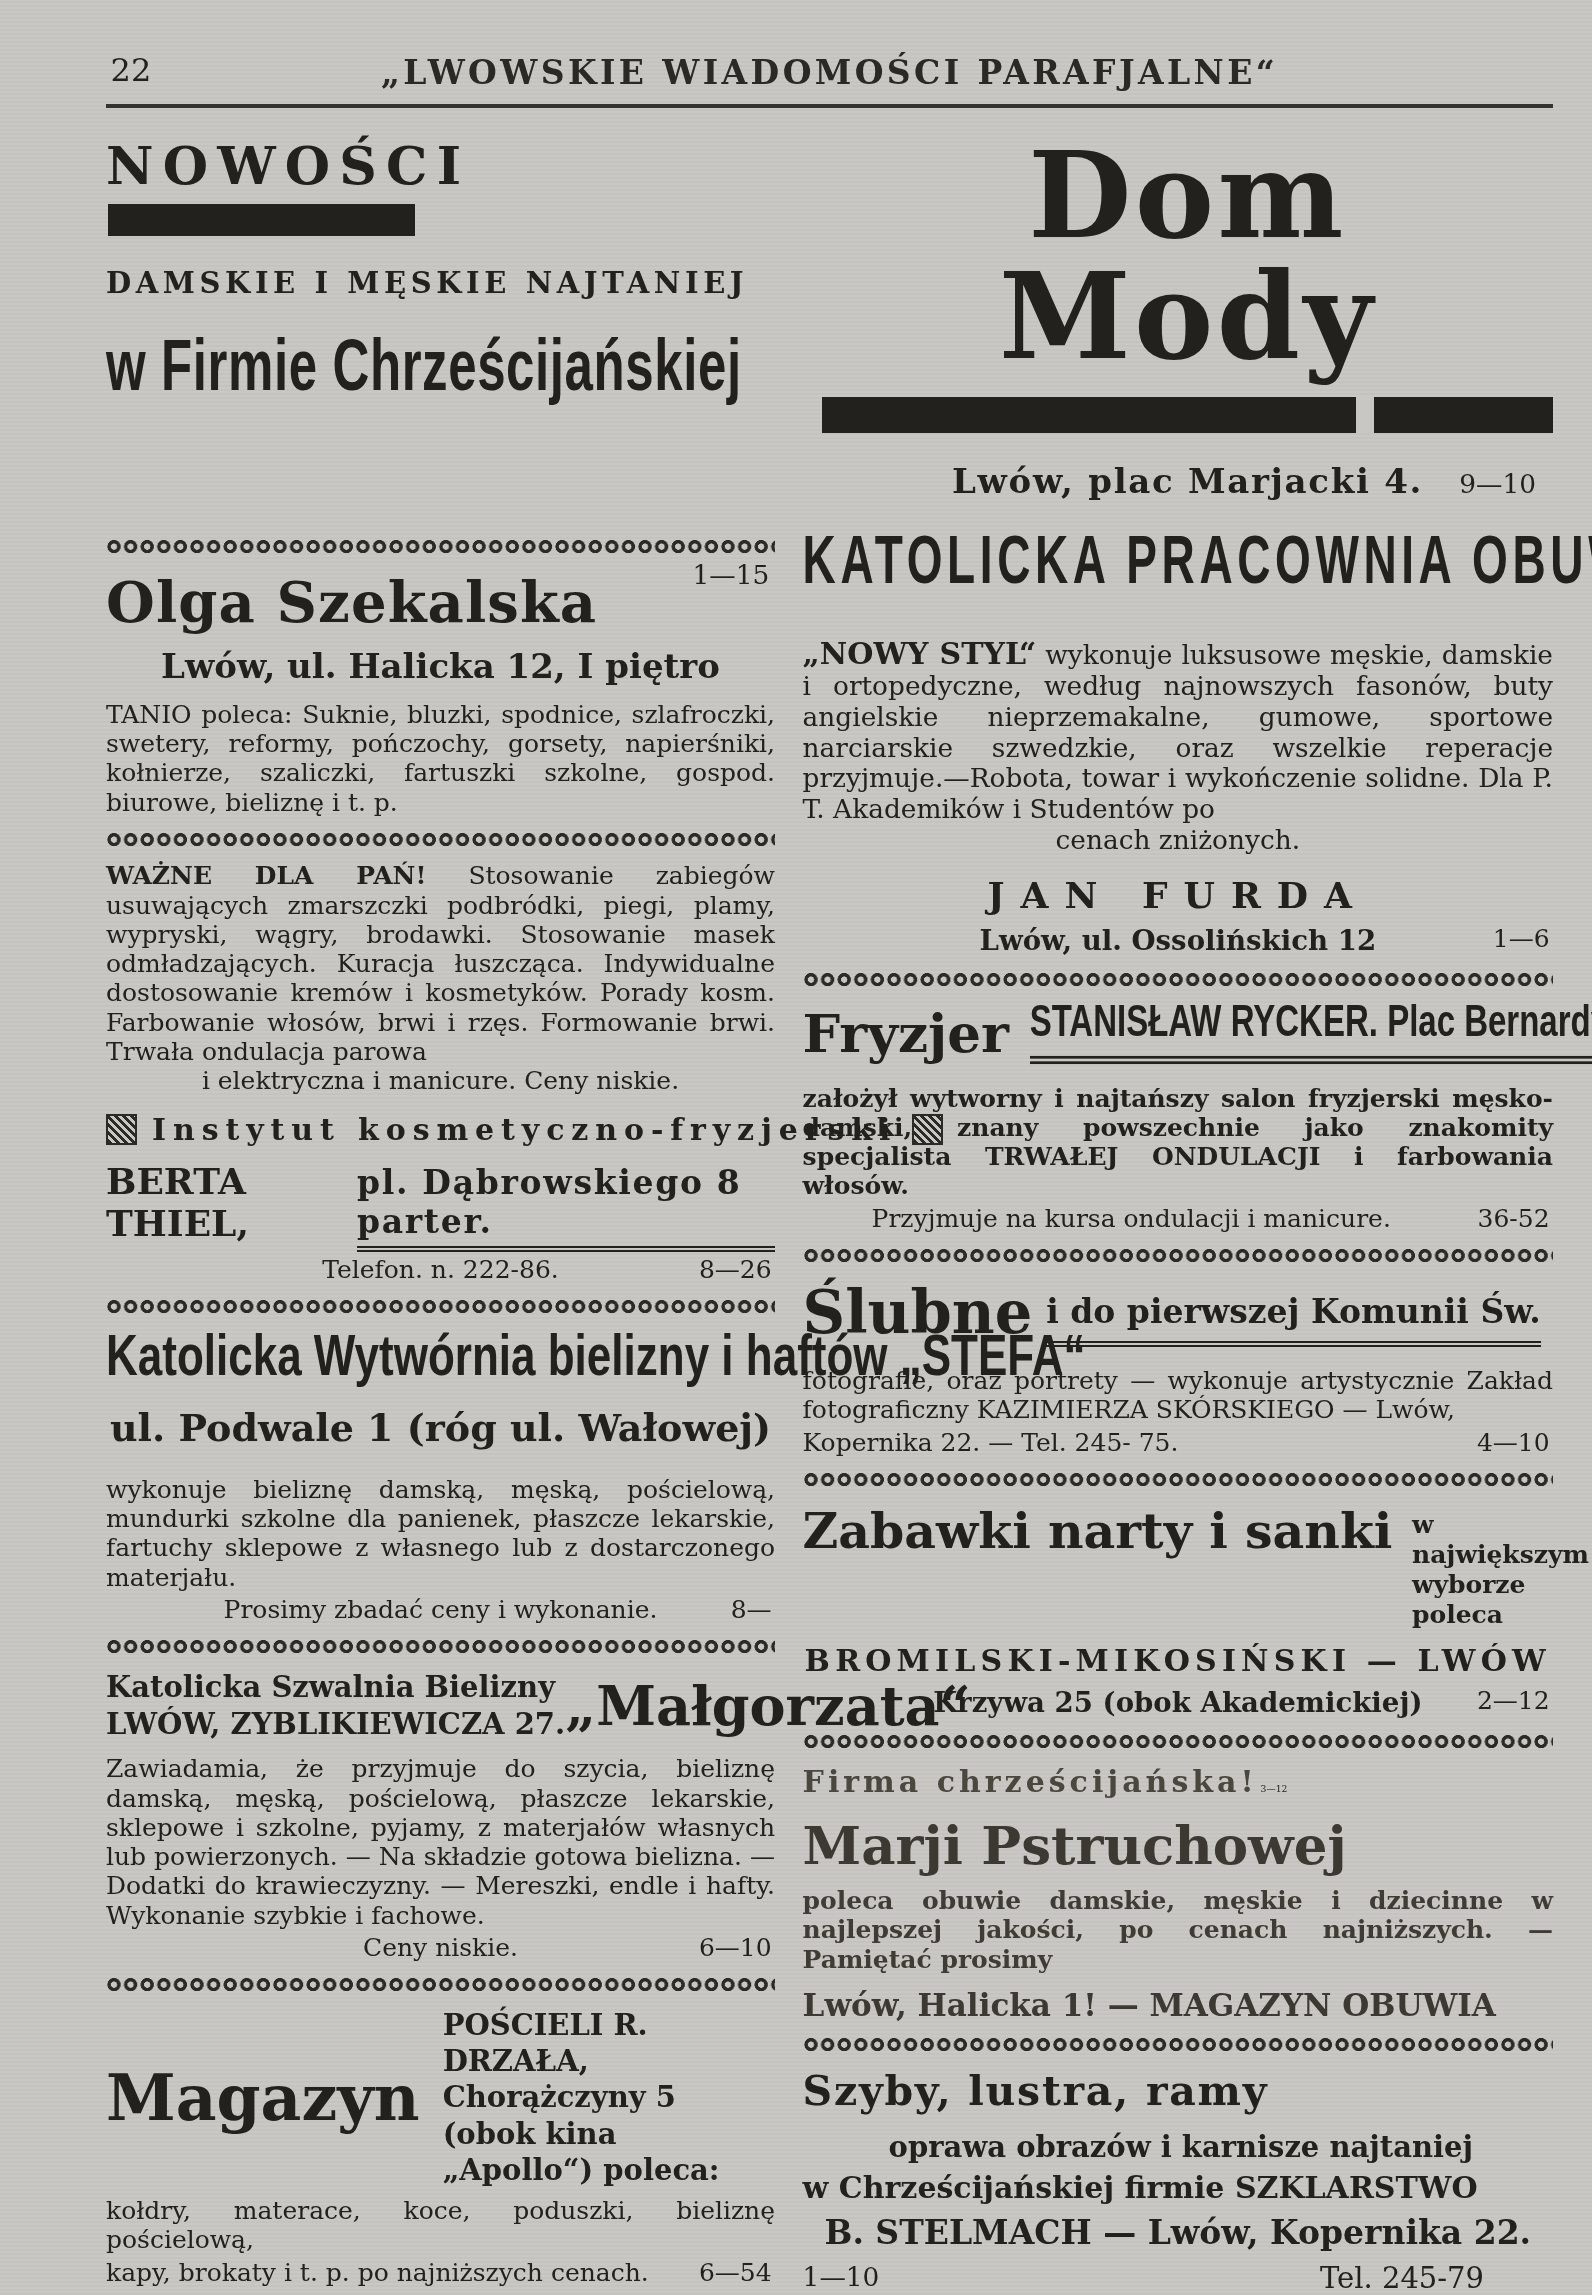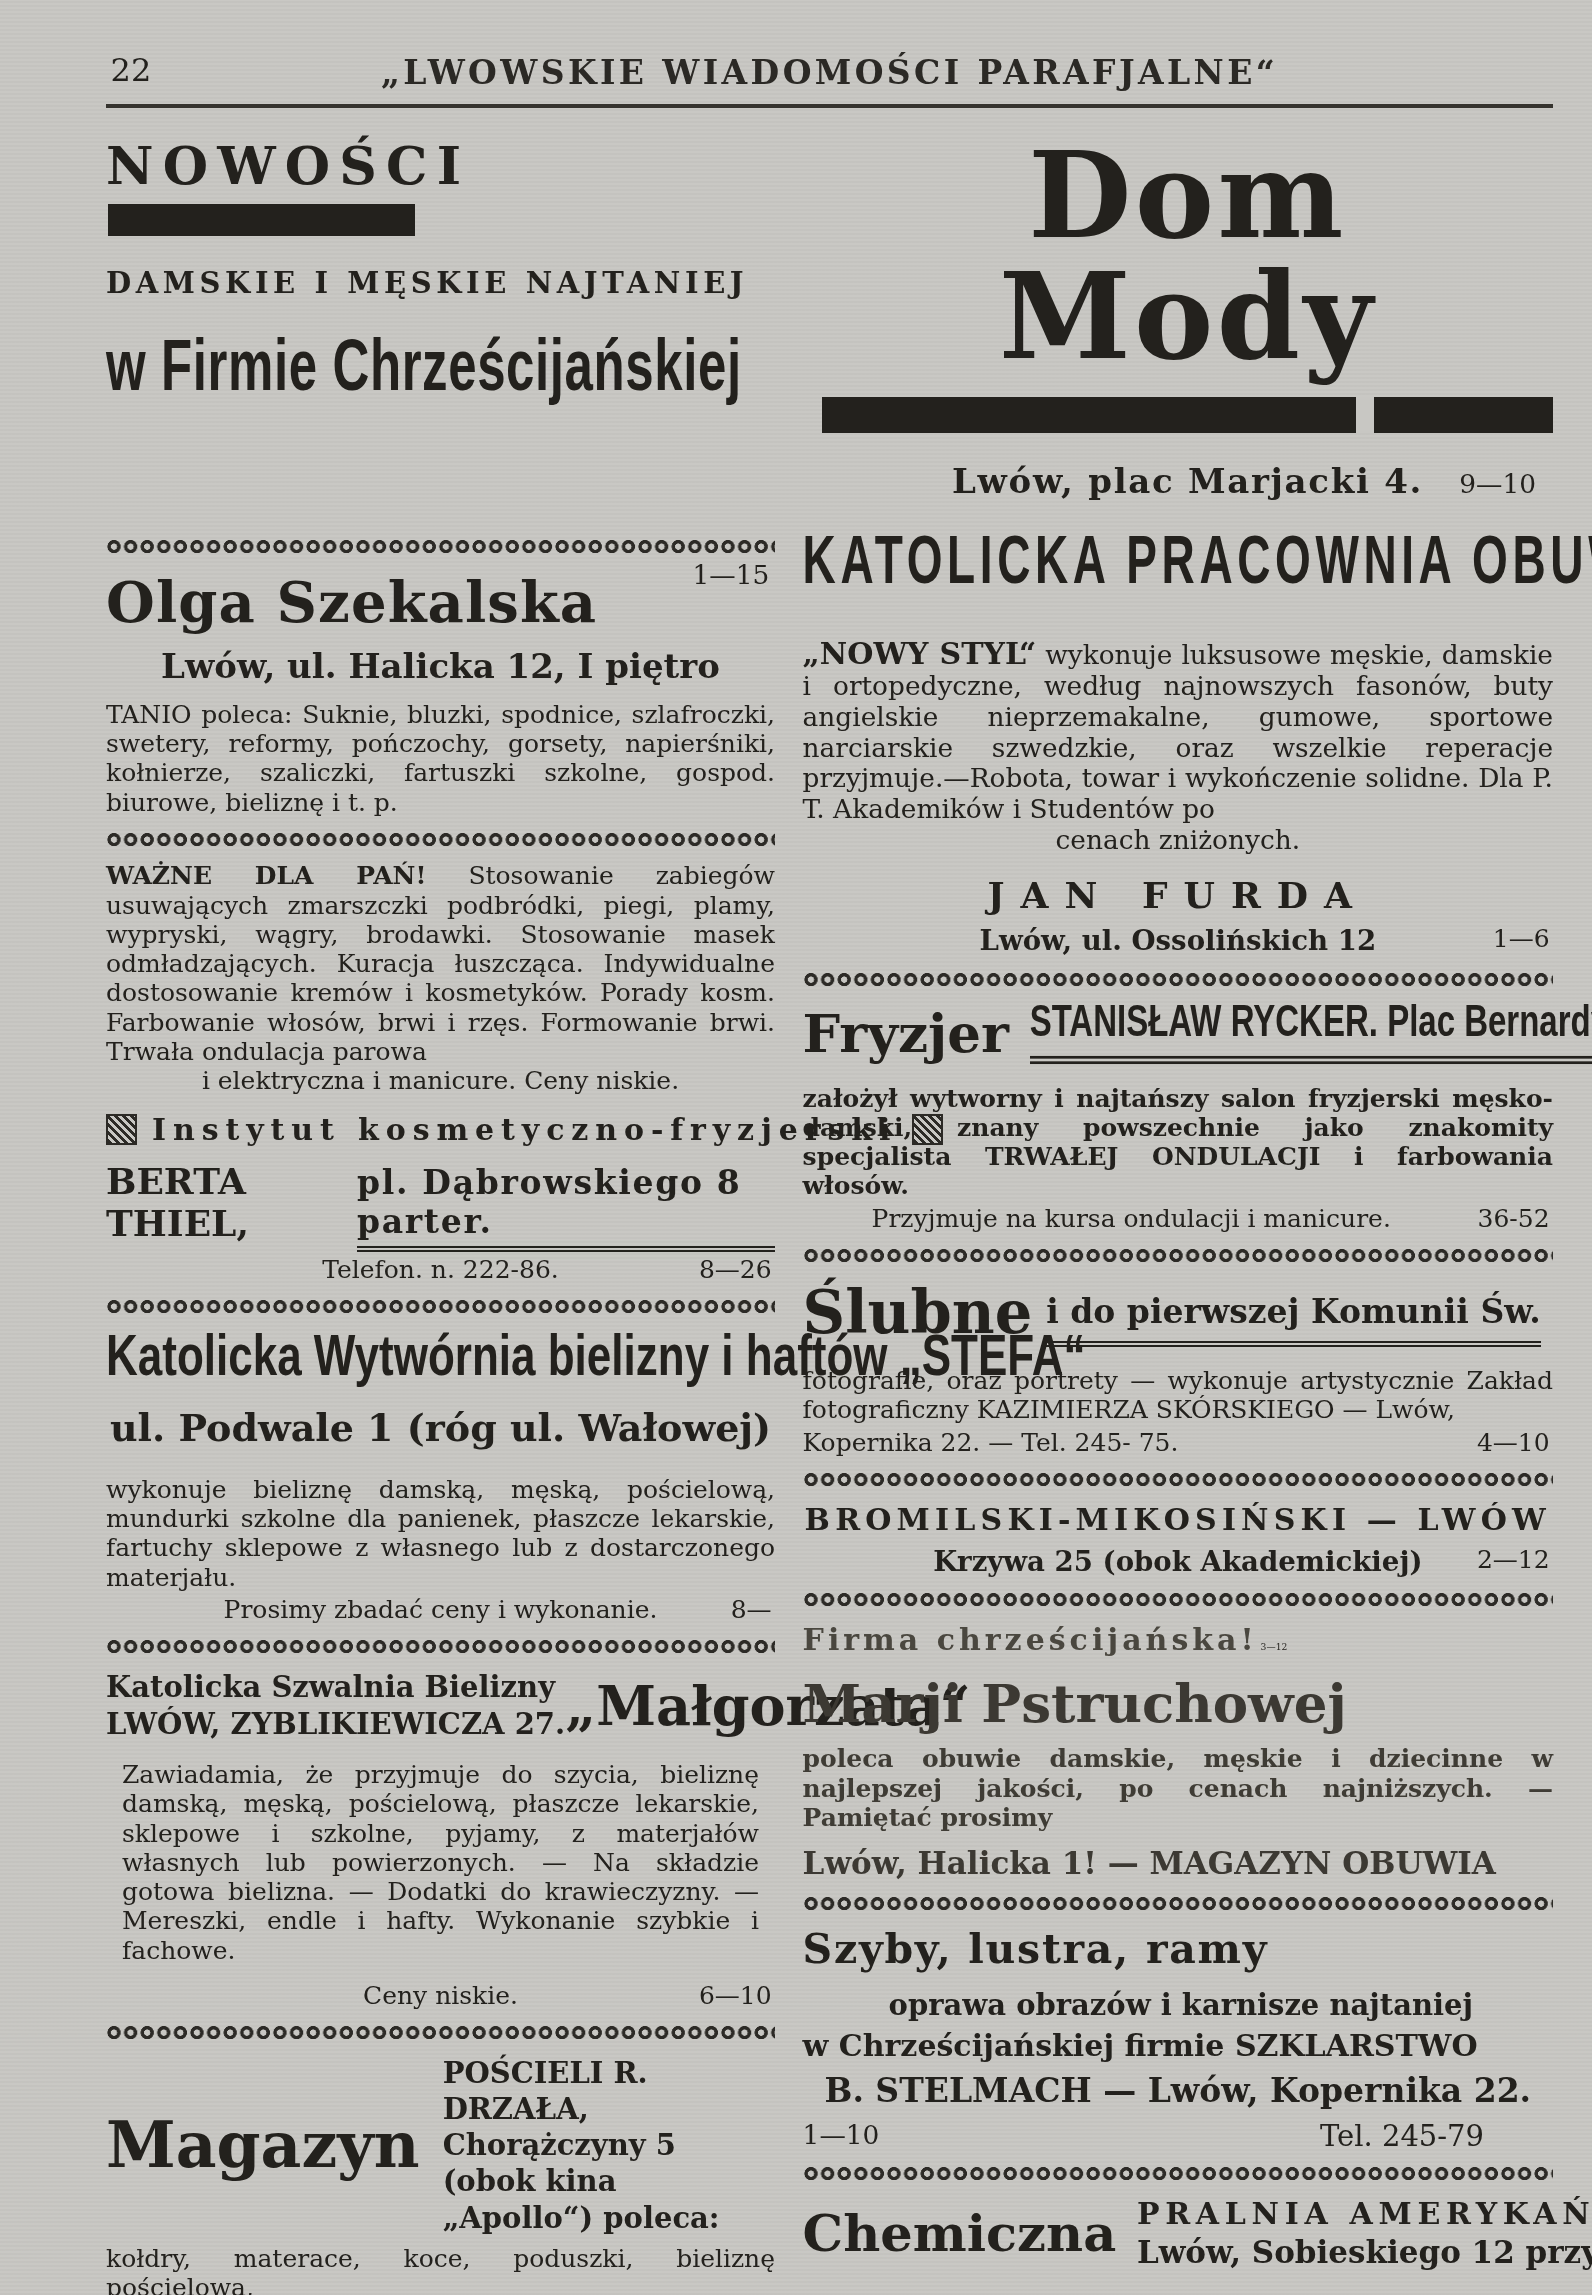--- a/index.html
+++ b/index.html
@@ -195,21 +195,21 @@
       <div class="chain"></div>
 
       <section>
         <div class="malg-head">
           <div class="malg-left">
             <div>Katolicka Szwalnia Bielizny</div>
             <div>LWÓW, ZYBLIKIEWICZA 27.</div>
           </div>
           <div class="malg-brand">„Małgorzata“</div>
         </div>
-        <p class="body" style="margin:16px">Zawiadamia, że przyjmuje do szycia, bieliznę damską, męską, pościelową, płaszcze lekarskie, sklepowe i szkolne, pyjamy, z materjałów własnych lub powierzonych. — Na składzie gotowa bielizna. — Dodatki do krawieczyzny. — Mereszki, endle i hafty. Wykonanie szybkie i fachowe.</p>
+        <p class="body" style="margin:0">Zawiadamia, że przyjmuje do szycia, bieliznę damską, męską, pościelową, płaszcze lekarskie, sklepowe i szkolne, pyjamy, z materjałów własnych lub powierzonych. — Na składzie gotowa bielizna. — Dodatki do krawieczyzny. — Mereszki, endle i hafty. Wykonanie szybkie i fachowe.</p>
         <div class="row">
           <div class="mid">Ceny niskie.</div>
           <div class="issue-r">6—10</div>
         </div>
       </section>
 
       <div class="chain"></div>
 
       <section>
         <div class="mag-head">
@@ -275,20 +275,24 @@
         <p class="body" style="margin:0">fotografie, oraz portrety — wykonuje artystycznie Zakład fotograficzny KAZIMIERZA SKÓRSKIEGO — Lwów,</p>
         <div class="row">
           <div class="mid" style="text-align:left">Kopernika 22. — Tel. 245- 75.</div>
           <div class="issue-r">4—10</div>
         </div>
       </section>
 
       <div class="chain"></div>
 
       <section>
+        <div class="zab-head">
+          <span class="zab-lead">Zabawki narty i sanki</span>
+          <span class="zab-side">w największym wyborze poleca</span>
+        </div>
         <div class="zab-owner">BROMILSKI-MIKOSIŃSKI — LWÓW</div>
         <div class="row" style="margin-top:8px">
           <div class="mid bold" style="font-size:27.6px">Krzywa 25 (obok Akademickiej)</div>
           <div class="issue-r">2—12</div>
         </div>
       </section>
 
       <div class="chain"></div>
 
       <section>

